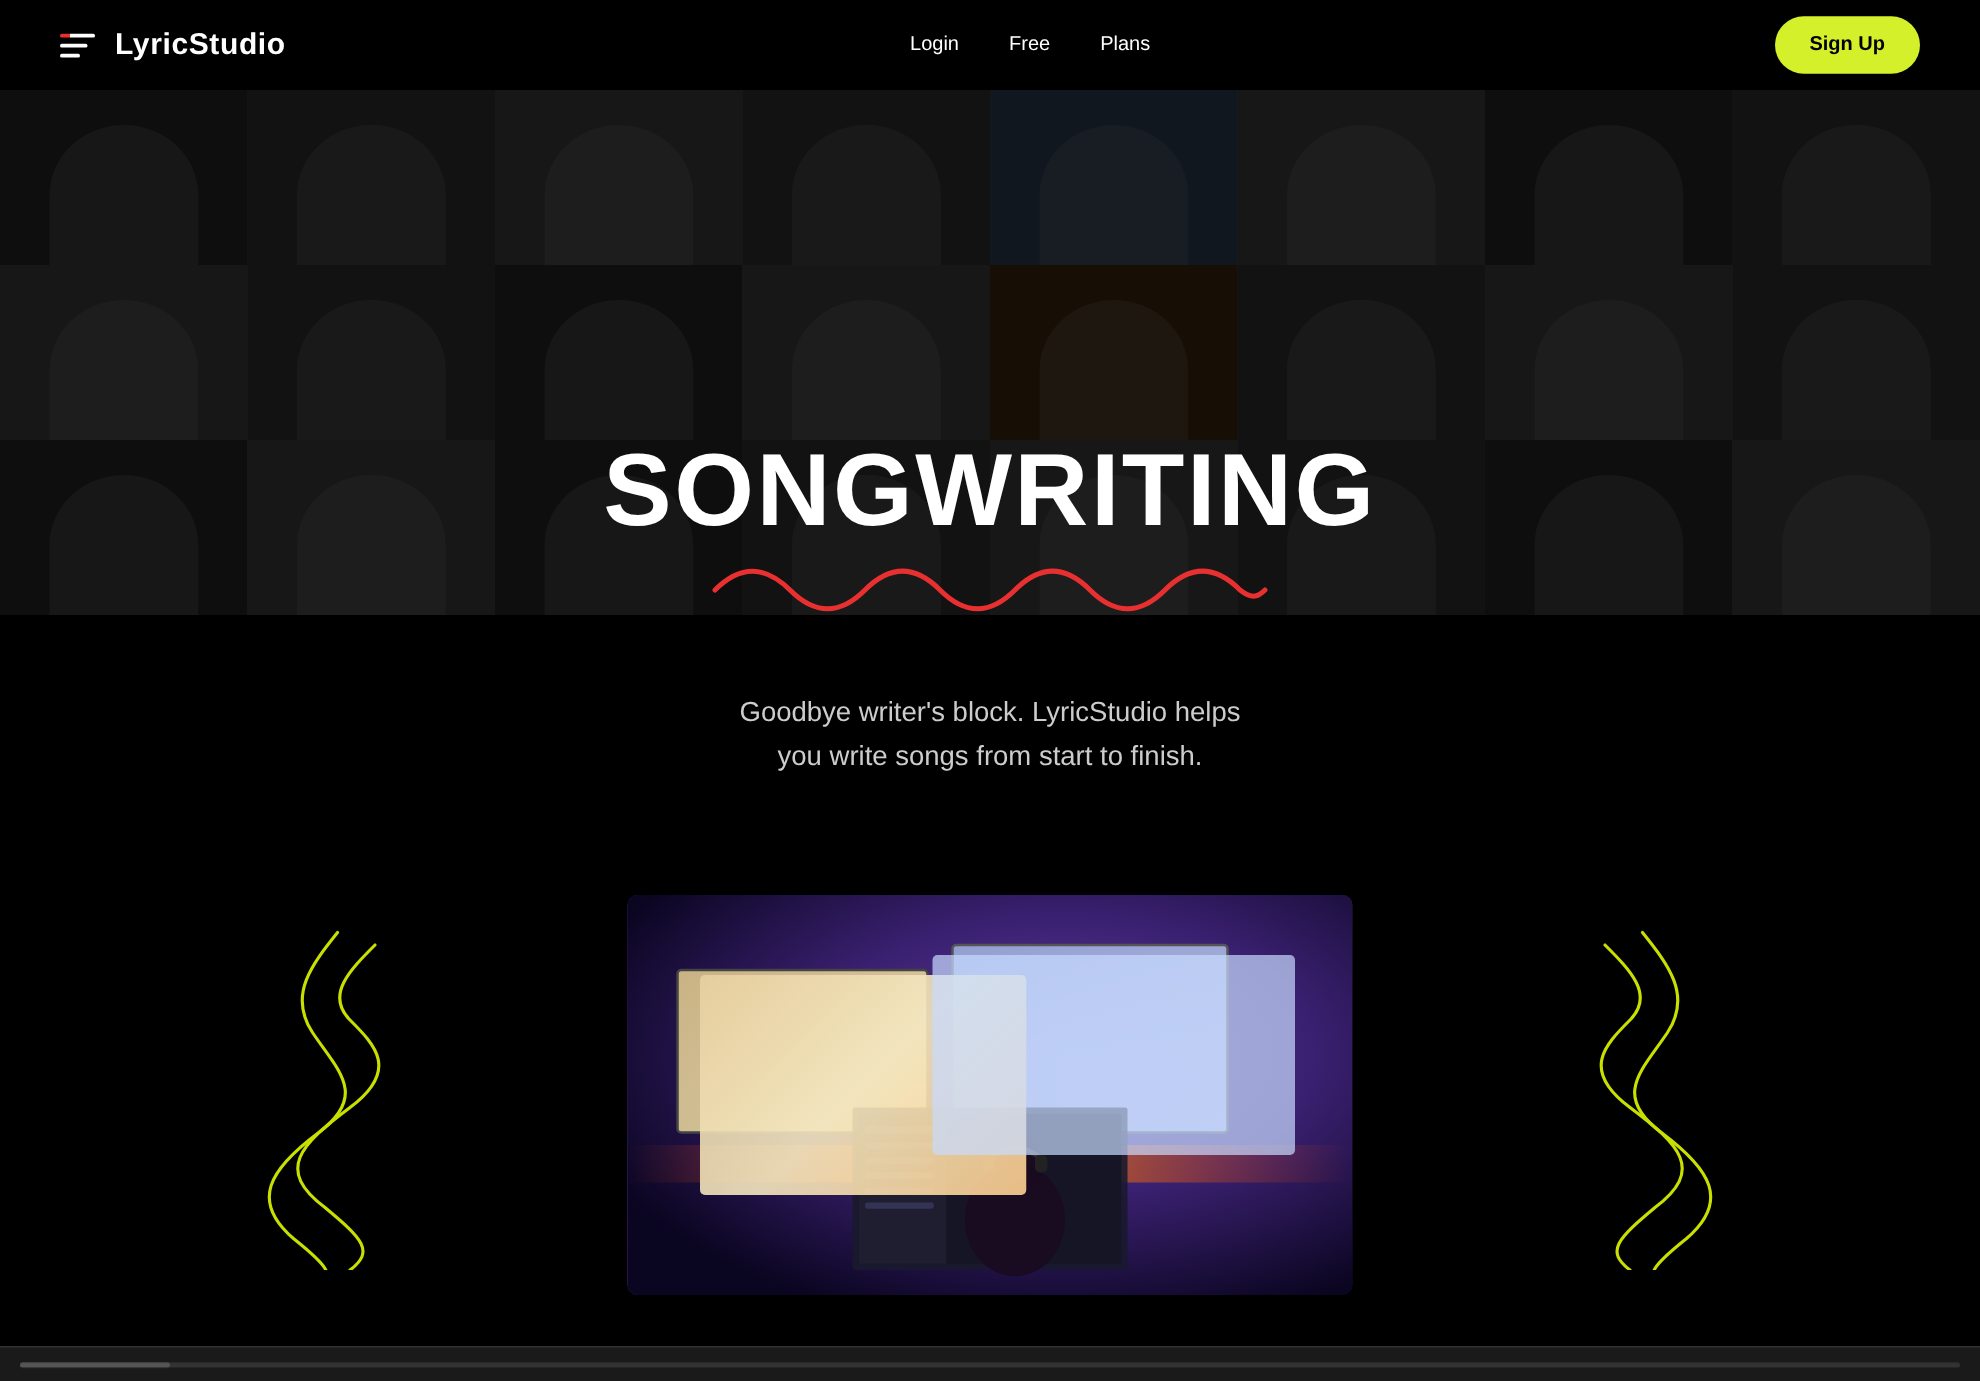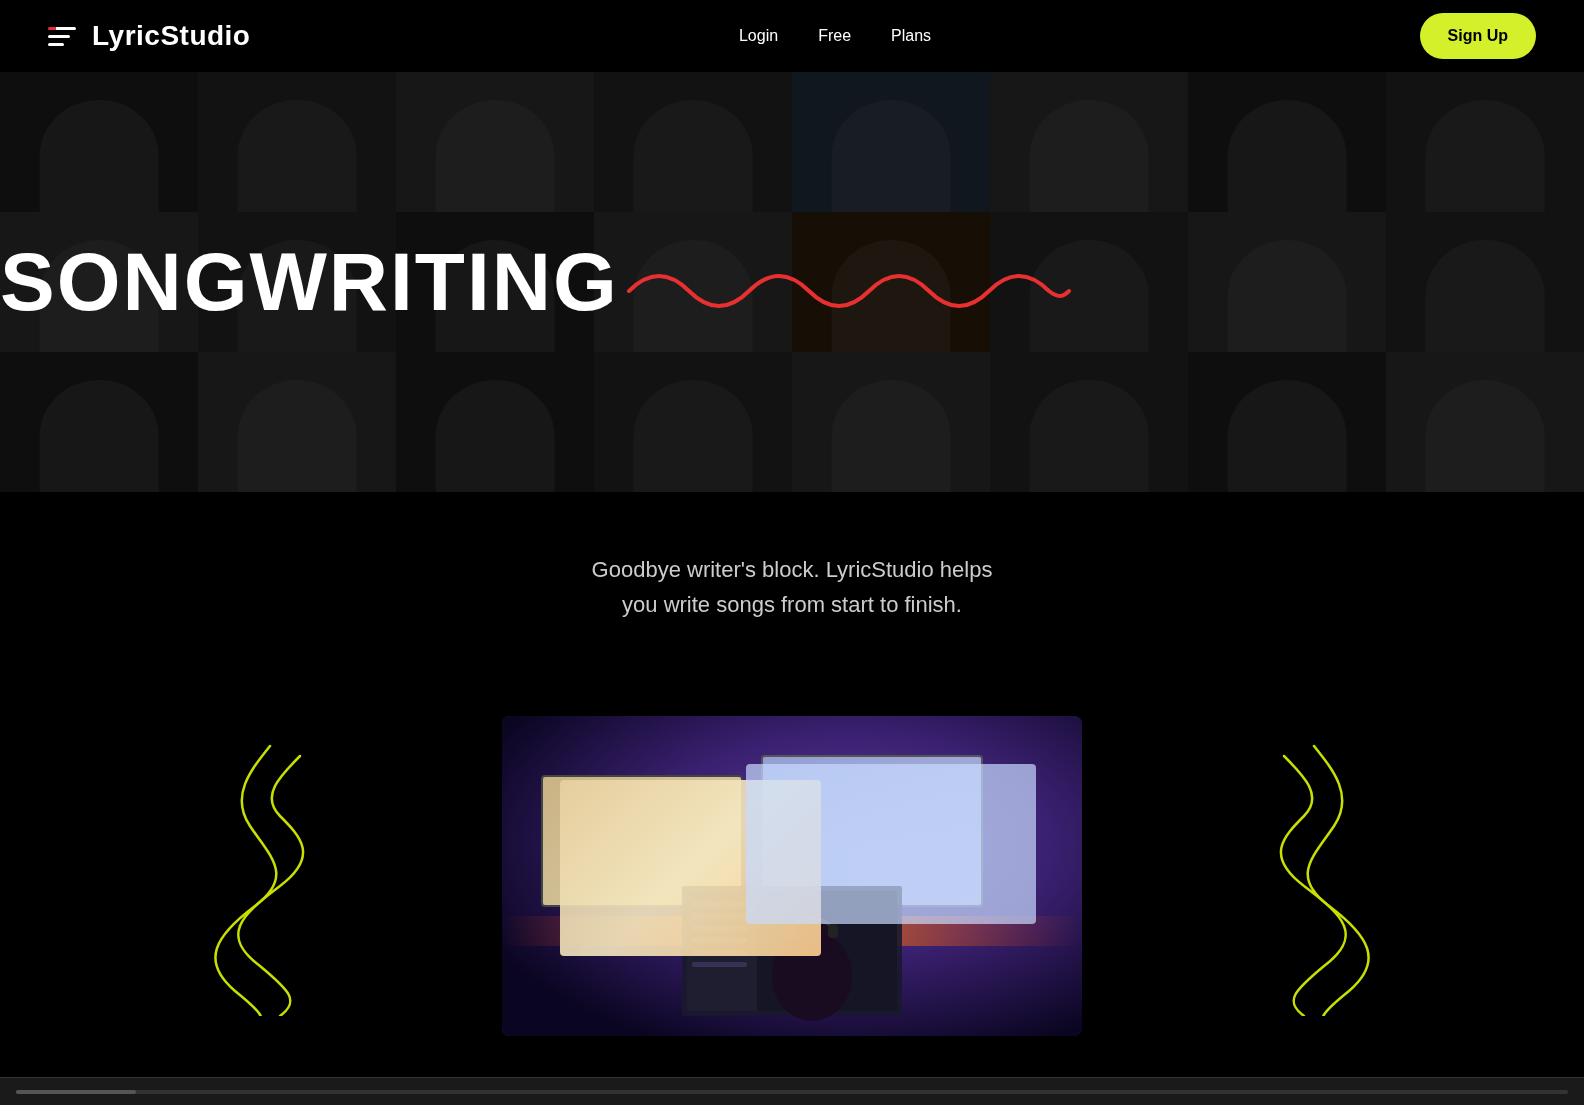--- a/index.html
+++ b/index.html
@@ -48,21 +48,21 @@
     .logo-icon span:nth-child(1) { width: 28px; }
     .logo-icon span:nth-child(2) { width: 22px; }
     .logo-icon span:nth-child(3) { width: 16px; }
 
     
     .logo-icon span:nth-child(1) {
       background: linear-gradient(90deg, #e83030 30%, #fff 30%);
     }
 
     .logo-text {
-      font-size: 28px;
+      font-size: 24px;
       font-weight: 700;
       color: #fff;
       letter-spacing: 0.5px;
     }
 
     .nav-links {
       display: flex;
       align-items: center;
       gap: 40px;
       list-style: none;
@@ -138,23 +138,23 @@
       border-radius: 50% 50% 0 0;
     }
 
     .hero-text-overlay {
       position: absolute;
       top: 0;
       left: 0;
       right: 0;
       bottom: 0;
       display: flex;
-      flex-direction: row;
-      align-items: center;
-      justify-content: flex-start;
+      flex-direction: column;
+      align-items: center;
+      justify-content: flex-end;
       pointer-events: none;
       z-index: 2;
     }
 
     .hero-title-line1 {
       font-size: 82px;
       font-weight: 900;
       color: #fff;
       letter-spacing: 2px;
       line-height: 1;

